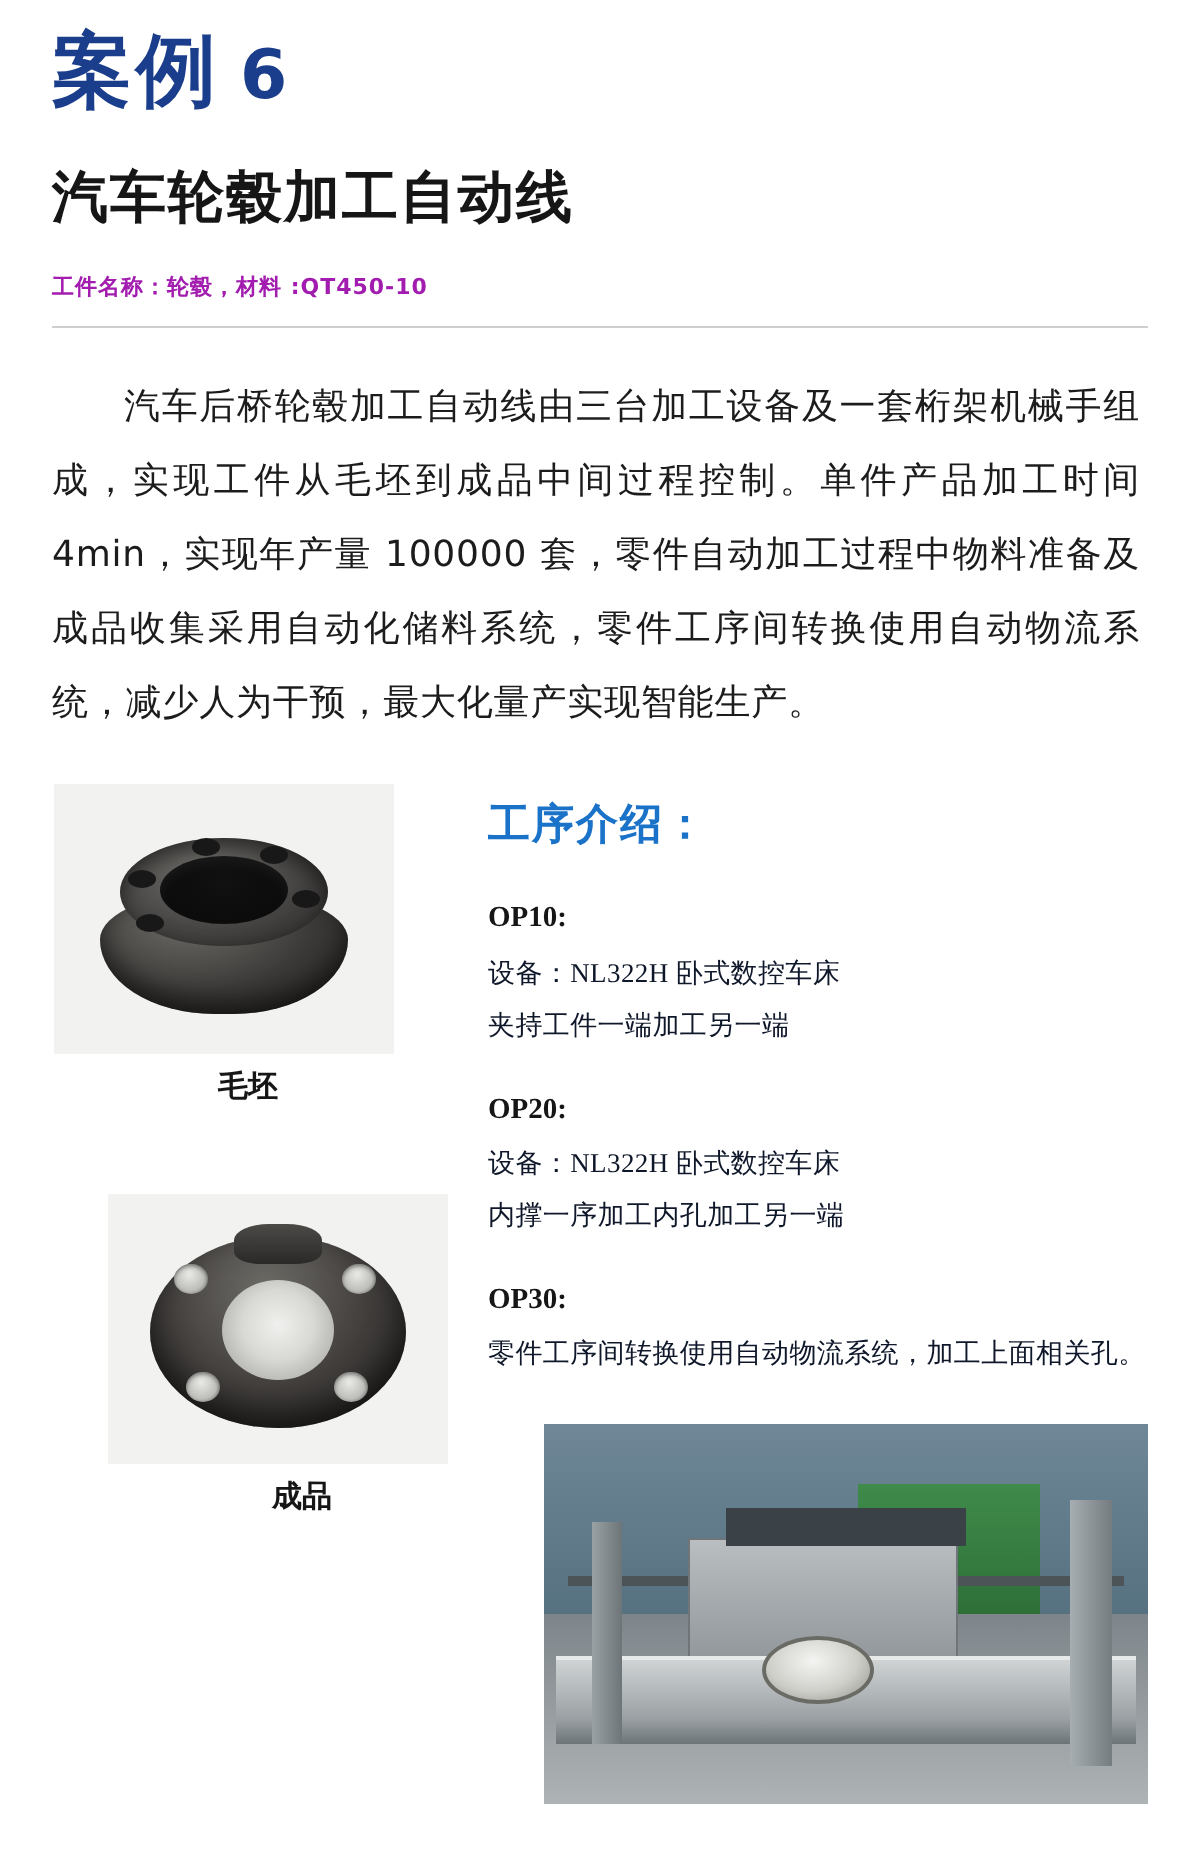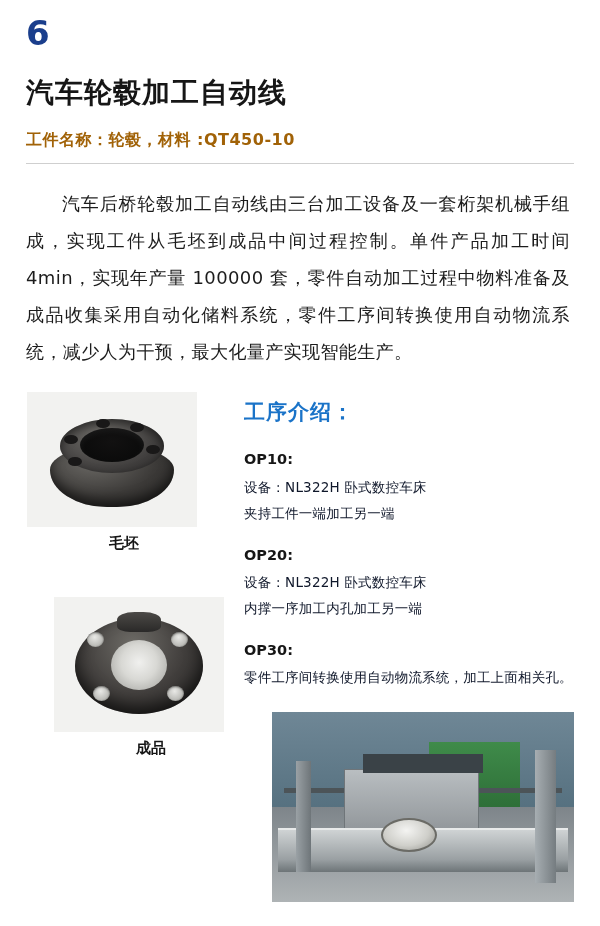--- a/index.html
+++ b/index.html
@@ -47,23 +47,23 @@
 
   .doc-title {
     font-size: 28px;
     font-weight: bold;
     color: #161616;
     margin-top: 24px;
     letter-spacing: 1px;
   }
 
   .subtitle {
-    font-size: 16px;
-    font-weight: bold;
-    color: #a16207;
+    font-size: 11px;
+    font-weight: bold;
+    color: #a21caf;
     margin-top: 18px;
     letter-spacing: 0.5px;
   }
 
   .divider {
     margin-top: 12px;
     border-bottom: 1px solid #cfcfcf;
     width: 100%;
   }
 
@@ -224,20 +224,21 @@
     font-size: 21px;
     font-weight: bold;
     color: #1a73c8;
     letter-spacing: 1px;
   }
   .op-list {
     margin-top: 20px;
   }
   .op-item {
     margin-bottom: 15px;
+    font-family: Liberation Serif, serif;
   }
   .op-code {
     font-size: 14.5px;
     font-weight: bold;
     color: #161616;
     line-height: 1.9;
   }
   .op-line {
     font-size: 13.5px;
     color: #0f172a;
@@ -317,20 +318,21 @@
     width: 92%; height: 5px;
     background: #4c5458;
   }
 </style>
 </head>
 <body>
 
 <div class="page">
 
   <div class="case-header">
+    <span class="case-label">案例</span>
     <span class="case-number">6</span>
   </div>
 
   <div class="doc-title">汽车轮毂加工自动线</div>
 
   <div class="subtitle">工件名称：轮毂，材料 :QT450-10</div>
 
   <div class="divider"></div>
 
   <p class="intro">汽车后桥轮毂加工自动线由三台加工设备及一套桁架机械手组成，实现工件从毛坯到成品中间过程控制。单件产品加工时间 4min，实现年产量 100000 套，零件自动加工过程中物料准备及成品收集采用自动化储料系统，零件工序间转换使用自动物流系统，减少人为干预，最大化量产实现智能生产。</p>

